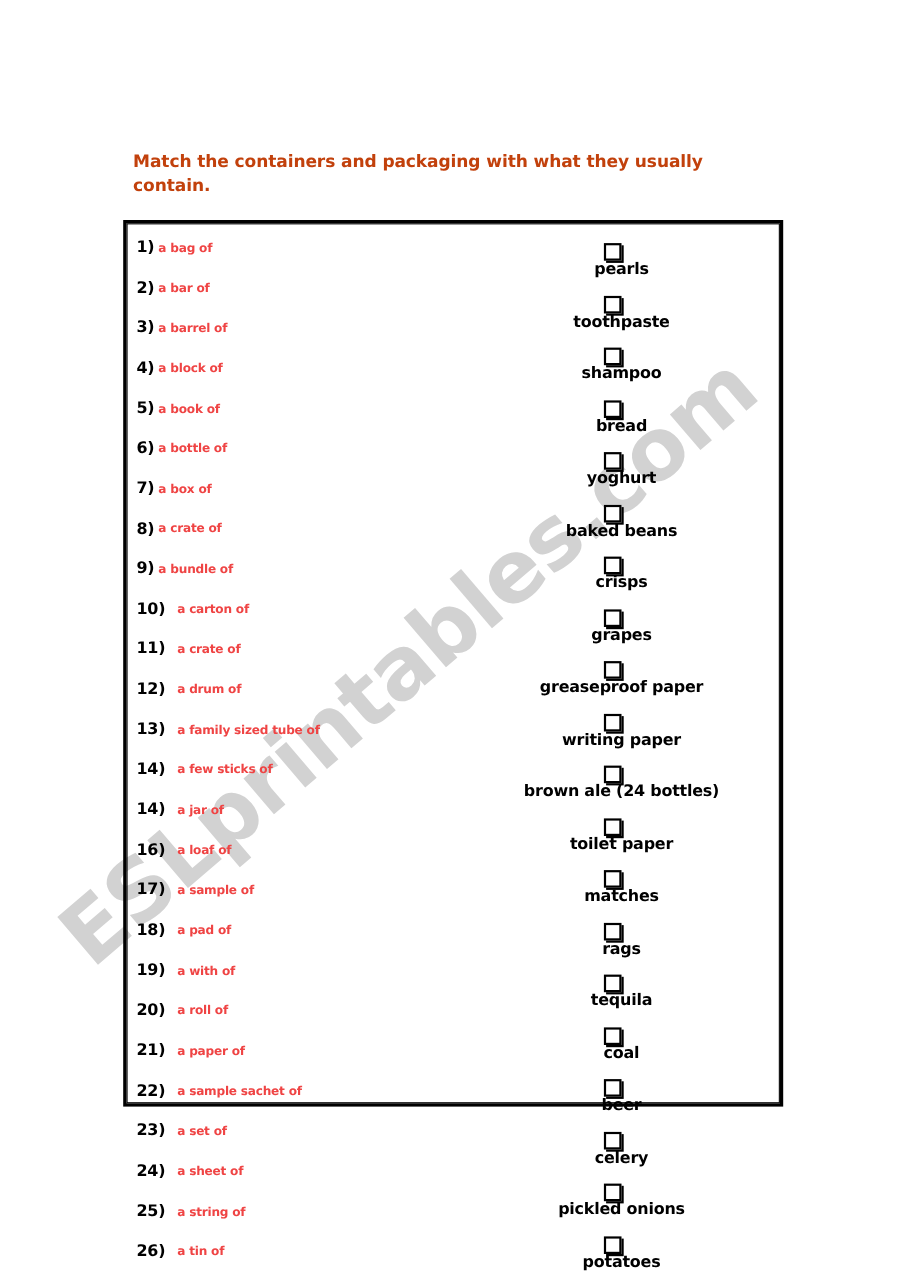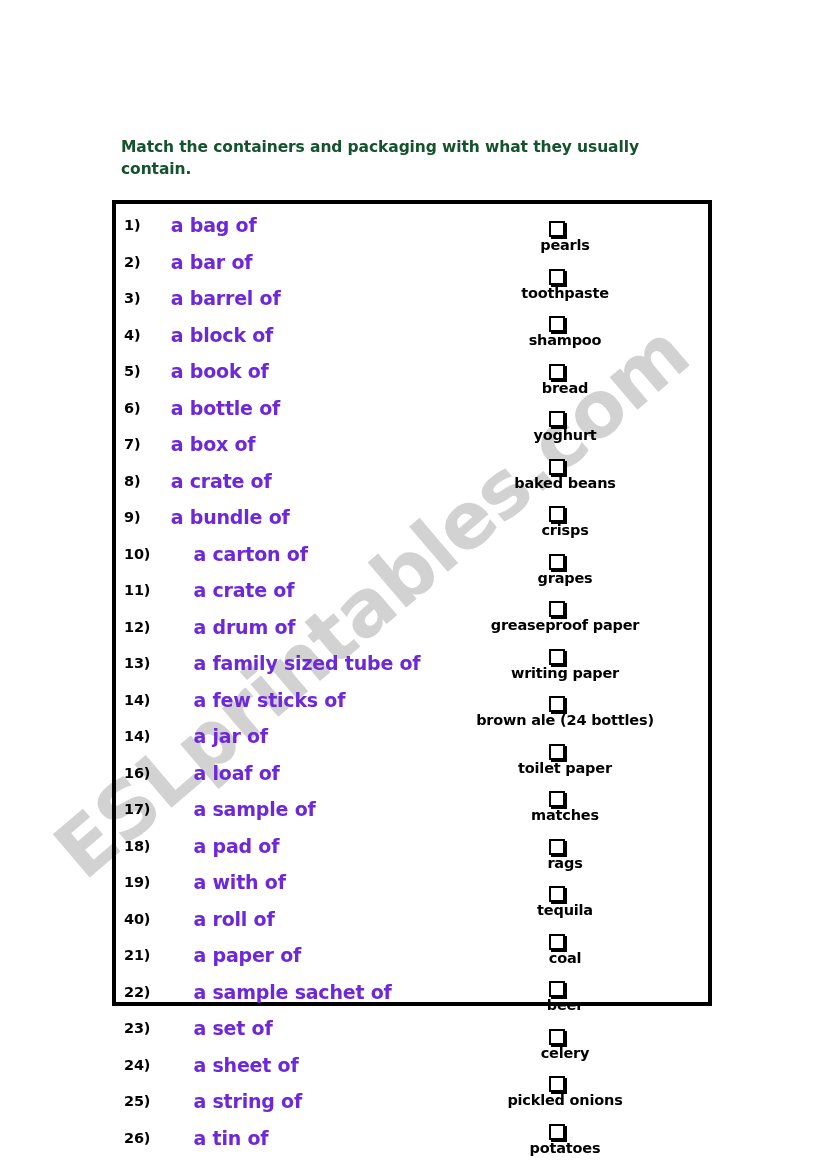--- a/index.html
+++ b/index.html
@@ -44,21 +44,21 @@
   
   #title {
     position: absolute;
     left: 121px;
     top: 136px;
     width: 590px;
     font-family: "DejaVu Sans", sans-serif;
     font-weight: bold;
     font-size: 15.5px;
     line-height: 22px;
-    color: #14532d;
+    color: #c2410c;
     letter-spacing: -0.1px;
     z-index: 3;
   }
 
   
   #exercise-box {
     position: absolute;
     left: 112px;
     top: 200px;
     width: 600px;
@@ -97,25 +97,24 @@
     font-family: "DejaVu Sans", sans-serif;
     font-weight: bold;
     font-size: 14.5px;
     color: #000000;
     white-space: pre;
     letter-spacing: -0.2px;
   }
   .item-text {
     font-family: "DejaVu Sans", sans-serif;
     font-weight: bold;
-    font-size: 19px;
-    color: #6d28d9;
+    font-size: 11px;
+    color: #ef4444;
     white-space: pre;
     letter-spacing: -0.2px;
-    margin-left: 24px;
   }
 
   
   .checkbox {
     position: relative;
     width: 16px;
     height: 16px;
     margin-left: 9px;
     margin-right: 26px;
     flex: 0 0 auto;
@@ -220,21 +219,21 @@
           </div>
           <div class="row">
             <span class="item-num">18)</span>
             <span class="item-text">   a pad of</span>
           </div>
           <div class="row">
             <span class="item-num">19)</span>
             <span class="item-text">   a with of</span>
           </div>
           <div class="row">
-            <span class="item-num">40)</span>
+            <span class="item-num">20)</span>
             <span class="item-text">   a roll of</span>
           </div>
           <div class="row">
             <span class="item-num">21)</span>
             <span class="item-text">   a paper of</span>
           </div>
           <div class="row">
             <span class="item-num">22)</span>
             <span class="item-text">   a sample sachet of</span>
           </div>

